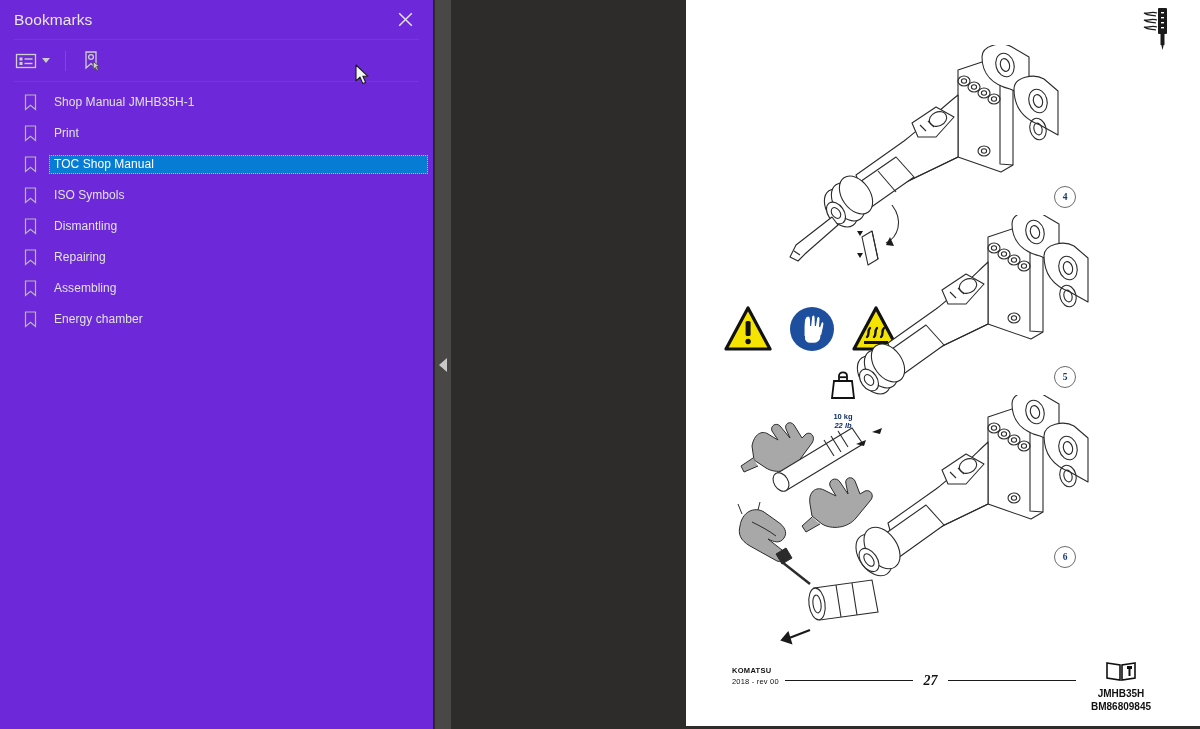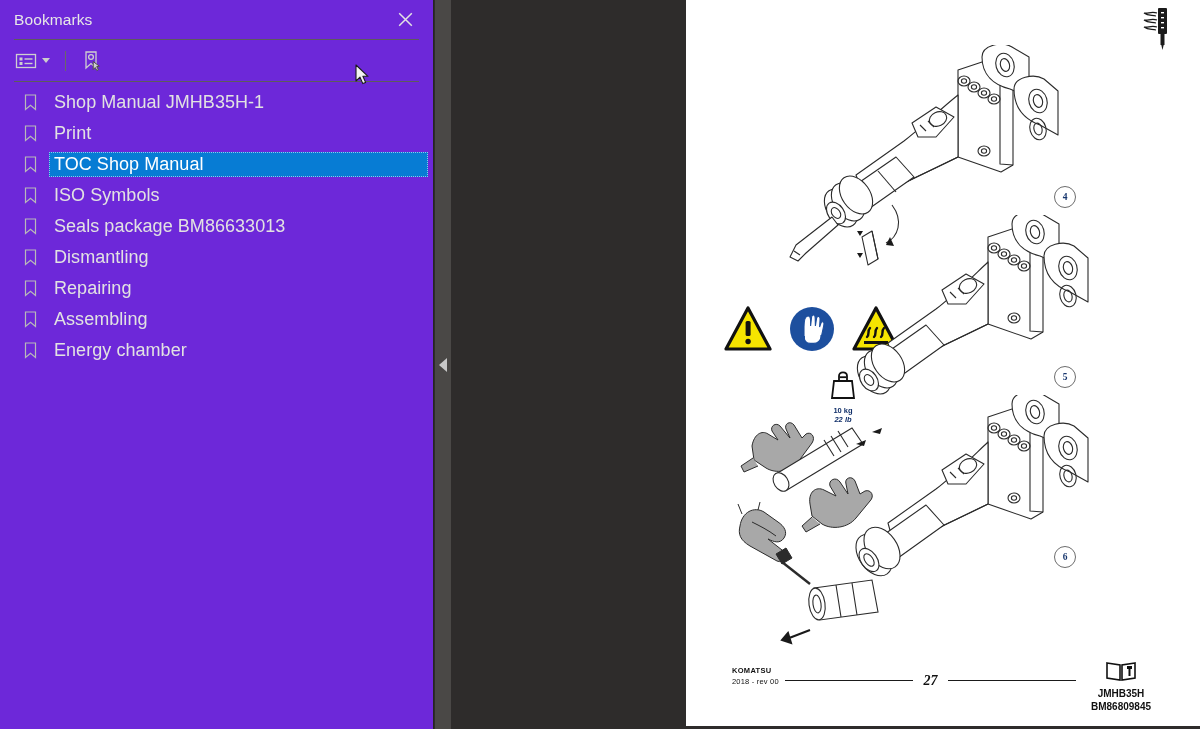--- a/index.html
+++ b/index.html
@@ -67,21 +67,21 @@
   .bm-row {
     position: relative;
     height: 31px;
     display: flex; align-items: center;
     padding-left: 22px;
     cursor: pointer;
   }
   .bm-icon { width: 16px; flex: none; display: flex; align-items: center; justify-content: center; }
   .bm-label {
     margin-left: 11px;
-    font-size: 18px; color: #e2e2e2;
+    font-size: 12px; color: #e2e2e2;
     white-space: nowrap; line-height: 1;
     padding: 3px 5px 4px 5px;
     letter-spacing: .05px;
   }
   .bm-row.selected .bm-label {
     background: #077cd4;
     color: #ffffff;
     outline: 1px dotted rgba(255,255,255,.55);
     outline-offset: -1px;
     width: 379px;
@@ -133,21 +133,21 @@
   
   #safety-row { position: absolute; left: 38px; top: 305px; display: flex; gap: 16px; align-items: center; }
   .pictogram { width: 48px; height: 48px; }
 
   
   #weight-block {
     position: absolute; left: 127px; top: 370px;
     text-align: center; width: 60px;
   }
   #weight-block .wt-lines {
-    margin-top: 2px;
+    margin-top: 8px;
     font-size: 7.5px; font-weight: 700; color: #12306a;
     font-family: "Liberation Sans", sans-serif; line-height: 1.25;
   }
   #weight-block .wt-lb { font-style: italic; }
 
   
   #page-footer {
     position: absolute; left: 0; bottom: 22px;
     width: 514px; height: 48px;
   }
@@ -239,28 +239,20 @@
           </span>
           <span class="bm-label">TOC Shop Manual</span>
         </div>
         <div class="bm-row">
           <span class="bm-icon">
             <svg width="13" height="17" viewBox="0 0 13 17" aria-hidden="true">
               <path d="M1.5 1 h10 v14.5 l-5 -4.2 l-5 4.2 z" fill="none" stroke="#b9b9b9" stroke-width="1.2"></path>
             </svg>
           </span>
           <span class="bm-label">ISO Symbols</span>
-        </div>
-        <div class="bm-row">
-          <span class="bm-icon">
-            <svg width="13" height="17" viewBox="0 0 13 17" aria-hidden="true">
-              <path d="M1.5 1 h10 v14.5 l-5 -4.2 l-5 4.2 z" fill="none" stroke="#b9b9b9" stroke-width="1.2"></path>
-            </svg>
-          </span>
-          <span class="bm-label">Seals package BM86633013</span>
         </div>
         <div class="bm-row">
           <span class="bm-icon">
             <svg width="13" height="17" viewBox="0 0 13 17" aria-hidden="true">
               <path d="M1.5 1 h10 v14.5 l-5 -4.2 l-5 4.2 z" fill="none" stroke="#b9b9b9" stroke-width="1.2"></path>
             </svg>
           </span>
           <span class="bm-label">Dismantling</span>
         </div>
         <div class="bm-row">

